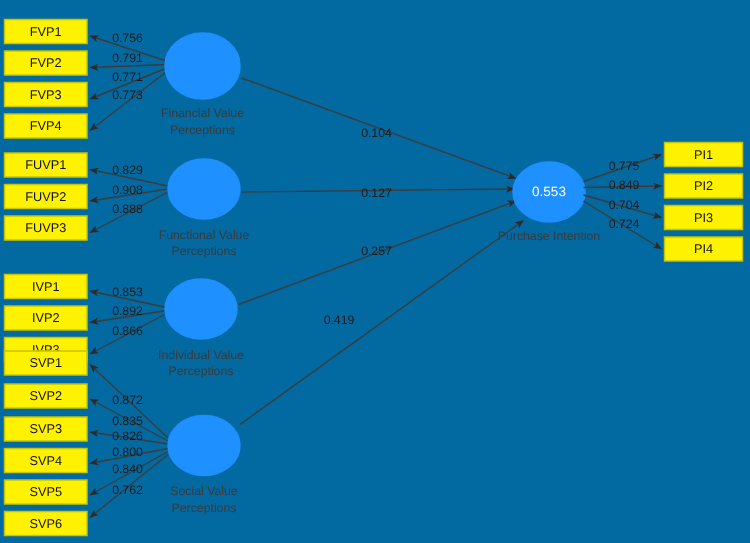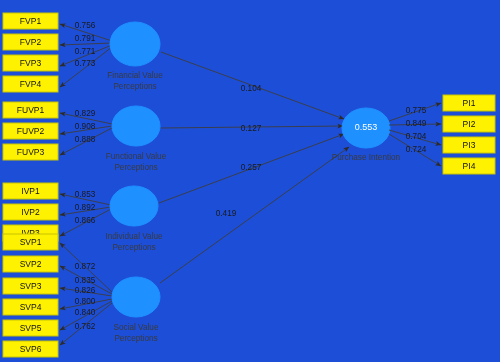--- a/index.html
+++ b/index.html
@@ -4,21 +4,21 @@
 <style>
   html, body {
     margin: 0;
     padding: 0;
     background: #ffffff;
   }
   #diagram-root {
     position: relative;
     width: 500px;
     height: 362px;
-    background: #1d4ed8;
+    background: #0369a1;
     font-family: "Liberation Sans", sans-serif;
     overflow: hidden;
   }
   #sem-svg {
     position: absolute;
     left: 0;
     top: 0;
     width: 500px;
     height: 362px;
   }

